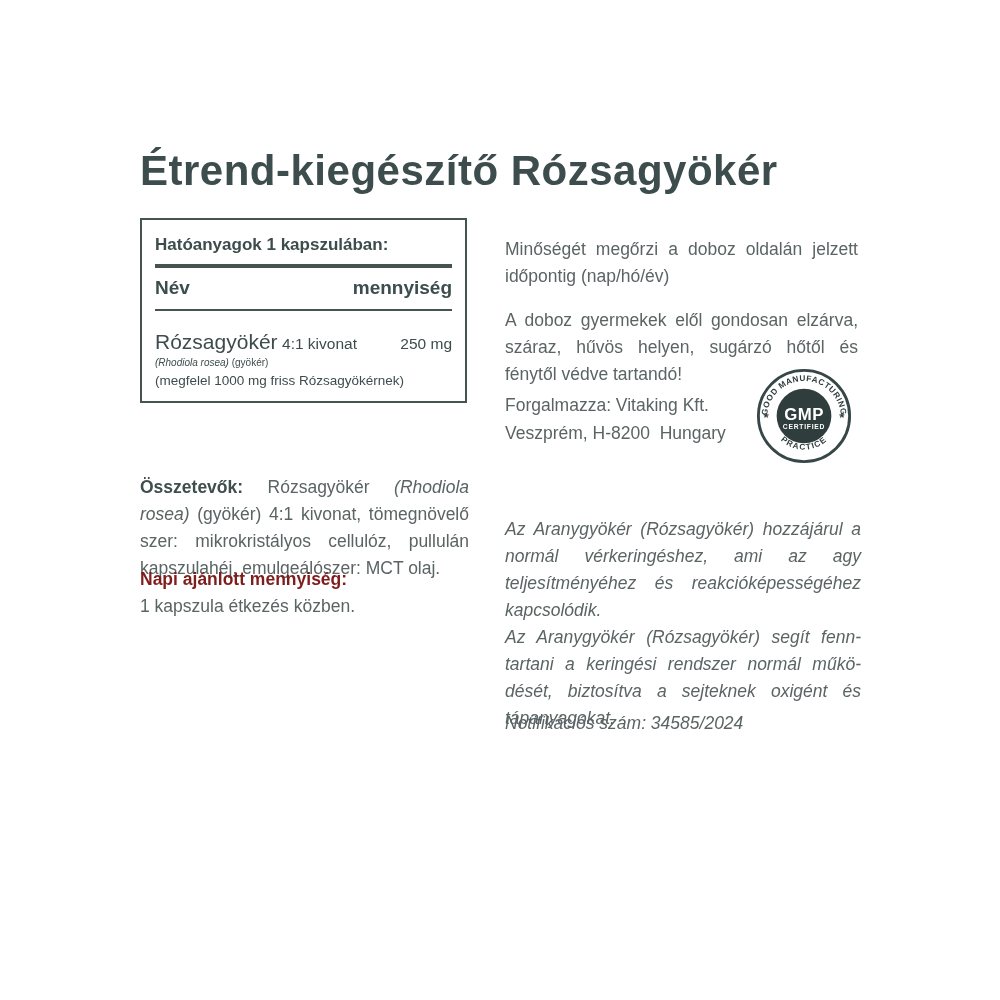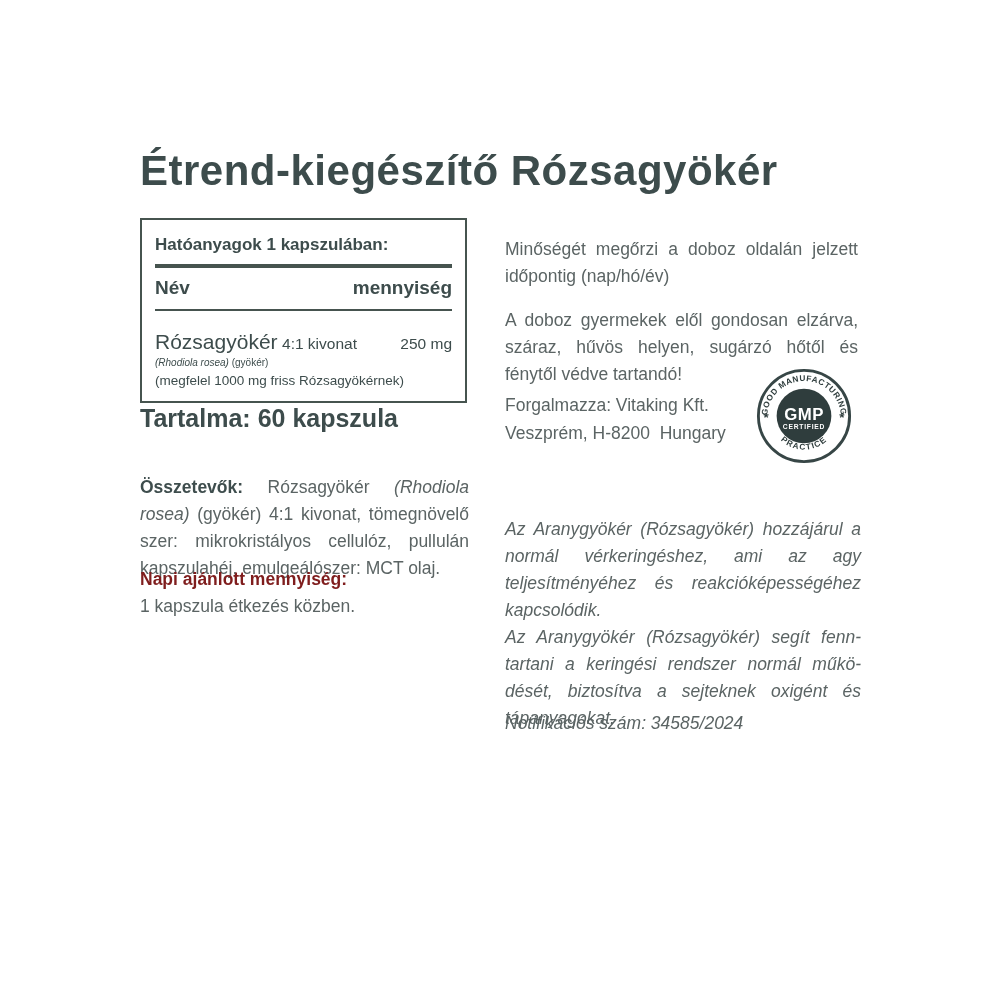--- a/index.html
+++ b/index.html
@@ -75,21 +75,20 @@
       </span>
       <span class="fb-amount">250 mg</span>
     </div>
     <div class="fb-latin">
       <span class="it">(Rhodiola rosea)</span>
       <span>(gyökér)</span>
     </div>
     <div class="fb-equiv">(megfelel 1000 mg friss Rózsagyökérnek)</div>
   </div>
 
-  <div class="contents-line">Tartalma: 60 kapszula</div>
 
   <p class="para justify ingredients-para"><span class="lead-bold">Összetevők:</span><span> Rózsagyökér </span><span class="it">(Rhodiola rosea)</span><span> (gyökér) 4:1 kivonat, tömegnövelő szer: mikrokristályos cellulóz, pullulán kap­szulahéj, emulgeálószer: MCT olaj.</span></p>
 
   <div class="para dosage">
     <div class="dosage-heading">Napi ajánlott mennyiség:</div>
     <div>1 kapszula étkezés közben.</div>
   </div>
 
 
   <p class="para justify quality">Minőségét megőrzi a doboz oldalán jelzett időpontig (nap/hó/év)</p>

